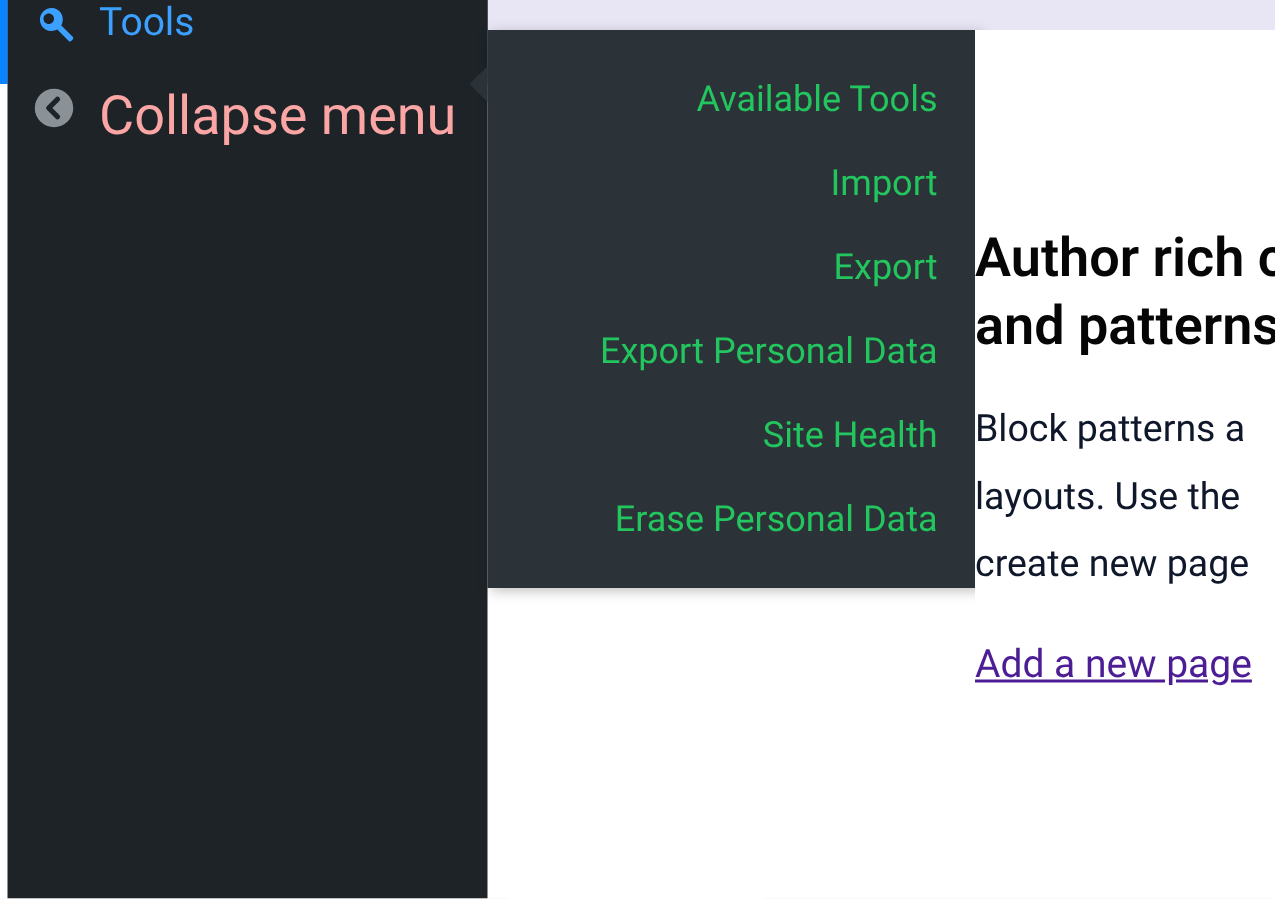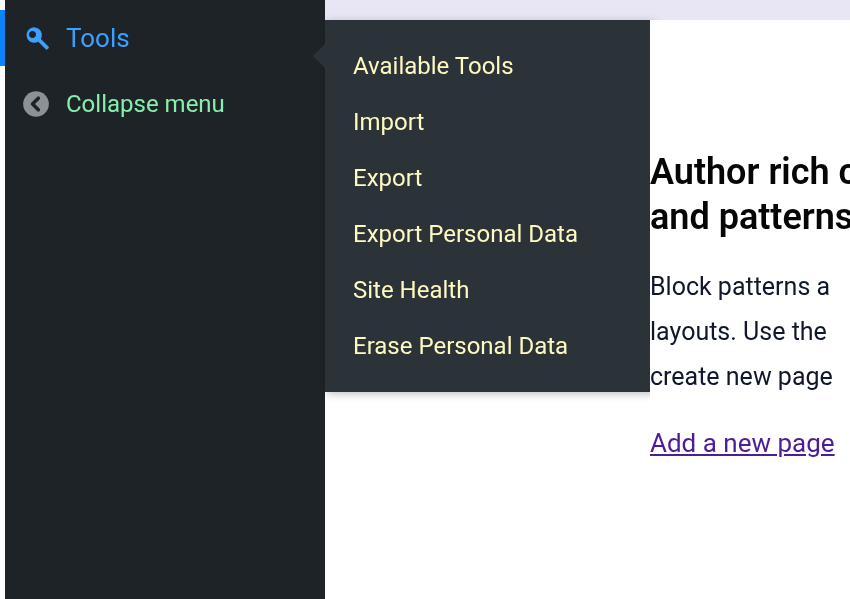--- a/index.html
+++ b/index.html
@@ -28,26 +28,25 @@
     .sidebar {
       position: absolute;
       top: 0;
       left: 5px;
       width: 320px;
       height: 100%;
       background: #1d2327;
     }
     .sidebar-item {
       display: flex;
-      align-items: center;
+      align-items: flex-start;
       height: 56px;
       padding-left: 15px;
       cursor: pointer;
       position: relative;
-      margin-top: 10px;
     }
     .sidebar-item .icon {
       width: 32px;
       height: 32px;
       display: flex;
       align-items: center;
       justify-content: center;
       margin-right: 14px;
       flex-shrink: 0;
     }
@@ -66,22 +65,22 @@
       top: 0;
       width: 5px;
       height: 100%;
       background: #0a84ff;
     }
     .sidebar-item.active .label {
       color: #3ba0ff;
     }
     .sidebar-item.active .icon svg { fill: #3ba0ff; }
     .sidebar-item.collapse .label {
-      color: #86efac;
-      font-size: 24px;
+      color: #fca5a5;
+      font-size: 36px;
     }
     .sidebar-item.collapse .icon svg { fill: #8a9197; }
     .submenu {
       position: absolute;
       top: 20px;
       left: 325px;
       width: 328px;
       background: #2c3338;
       padding: 18px 0;
       box-shadow: 2px 2px 8px rgba(0,0,0,0.25);
@@ -92,22 +91,23 @@
       left: -12px;
       top: 24px;
       width: 0; height: 0;
       border-top: 12px solid transparent;
       border-bottom: 12px solid transparent;
       border-right: 12px solid #2c3338;
     }
     .submenu-item {
       padding: 14px 28px;
       font-size: 24px;
-      color: #fef9c3;
+      color: #22c55e;
       cursor: pointer;
+      text-align: right;
     }
     .main {
       position: absolute;
       top: 20px;
       left: 650px;
       right: 10px;
       height: calc(100% - 20px);
       background: #fff;
       padding-top: 130px;
     }

